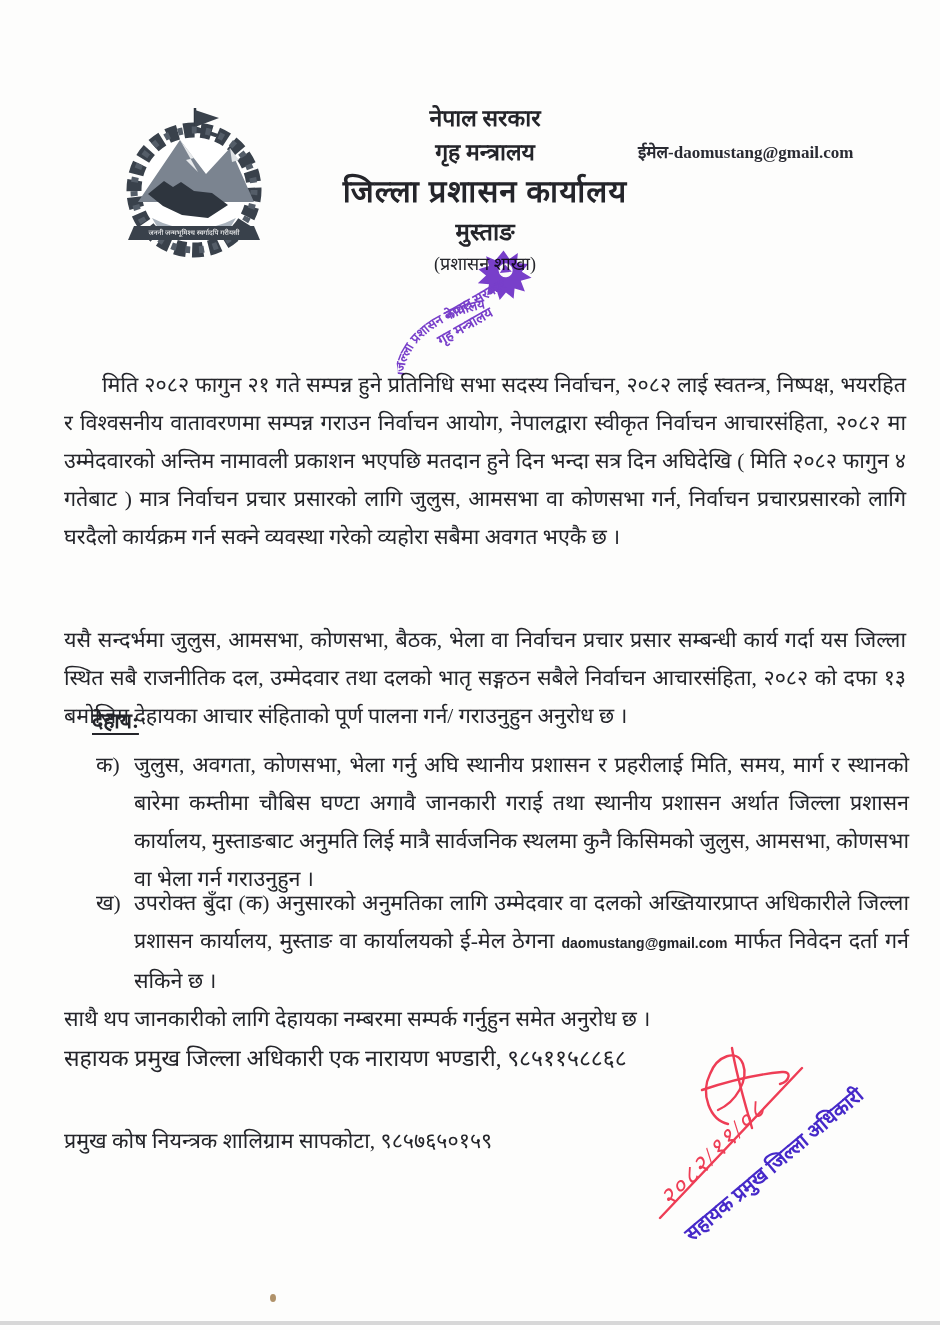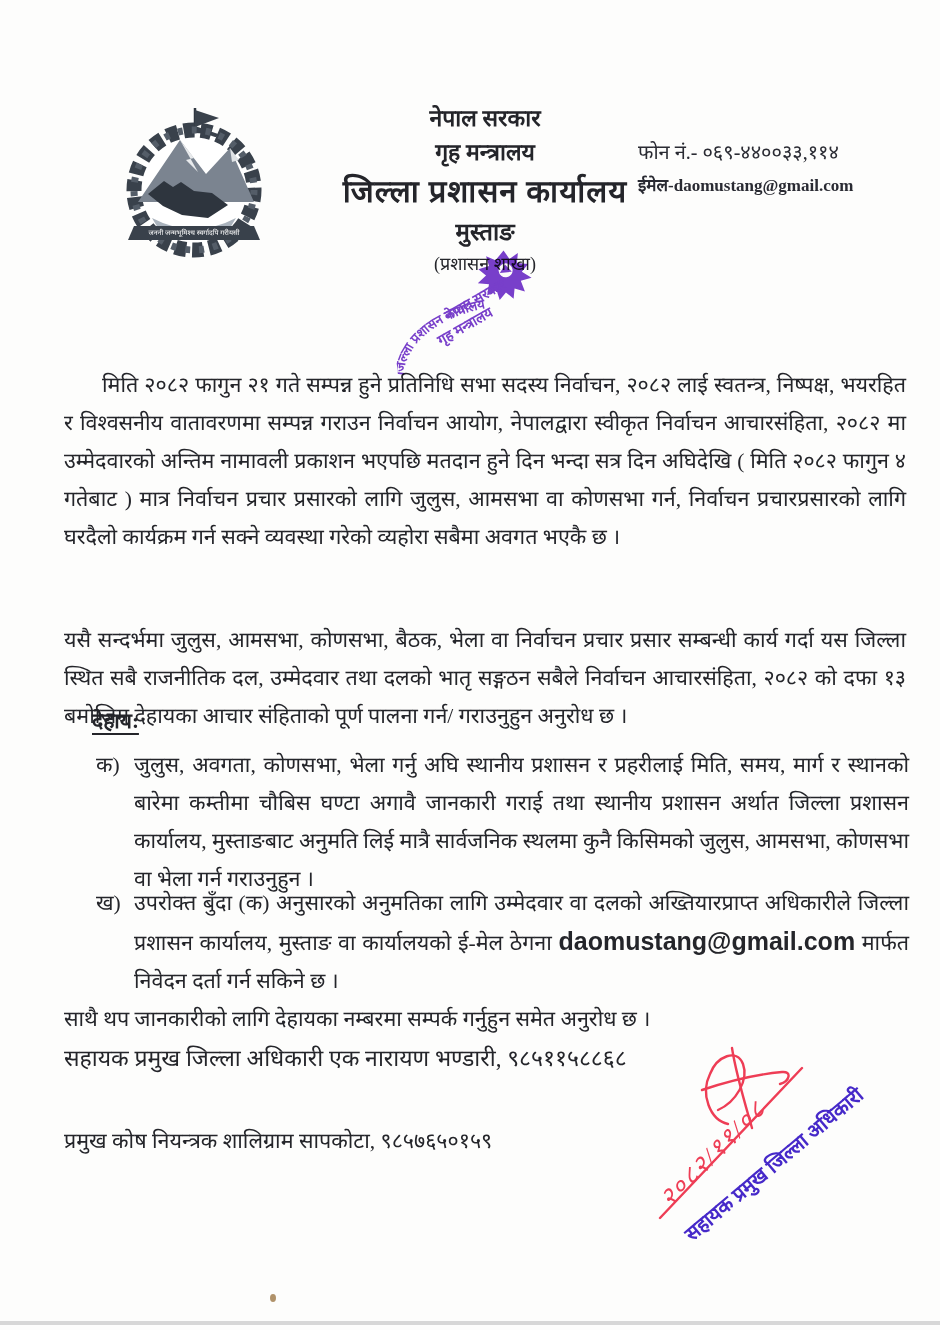--- a/index.html
+++ b/index.html
@@ -50,21 +50,21 @@
     left:64px;top:706px;font-size:21px;font-weight:600;
     text-decoration:underline;text-underline-offset:5px;margin-left:28px;
   }
   .list-item{
     left:64px;width:845px;font-size:21.5px;line-height:38px;text-align:justify;
     padding-left:70px;box-sizing:border-box;
   }
   .li-ka{top:746px;}
   .li-kha{top:884px;}
   .li-label{position:absolute;left:32px;top:0;}
-  .email-inline{font-family:"Liberation Sans",sans-serif;font-weight:700;font-size:25px;margin-top:28px;}
+  .email-inline{font-family:"Liberation Sans",sans-serif;font-weight:700;font-size:14px;margin-top:28px;}
   .closing{left:64px;top:1000px;width:845px;font-size:21.5px;line-height:38px;}
   .contact-line1{left:64px;top:1040px;width:720px;font-size:23px;line-height:38px;}
   .contact-line2{left:64px;top:1080px;width:720px;font-size:21.5px;line-height:38px;margin-top:42px;}
   .date-line{left:64px;top:1116px;width:400px;font-size:21.5px;line-height:38px;}
   
   .sign{left:640px;top:1028px;width:300px;height:250px;z-index:6;}
   
   .scan-bottom{left:0;top:1321px;width:940px;height:4px;background:#d0d0d0;opacity:.85;}
   .speck{left:270px;top:1294px;width:6px;height:8px;background:#b0926a;border-radius:50%;}
 </style>
@@ -101,21 +101,20 @@
 
   <div class="abs header-center">
     <div class="h-gov">नेपाल सरकार</div>
     <div class="h-min">गृह मन्त्रालय</div>
     <div class="h-office">जिल्ला  प्रशासन कार्यालय</div>
     <div class="h-district">मुस्ताङ</div>
     <div class="h-section">(प्रशासन शाखा)</div>
   </div>
 
   <div class="abs contact">
-    <div>फोन नं.- ०६९-४४००३३,११४</div>
     <div class="email">ईमेल-daomustang@gmail.com</div>
   </div>
 
   <svg class="abs hstamp" viewBox="0 0 200 130" xmlns="http://www.w3.org/2000/svg">
     <g fill="#6d2ec9">
       <g transform="translate(96,4)">
         <path d="M22 0 l5 9 9 -5 -2 10 11 2 -7 7 9 7 -11 2 3 11 -10 -4 -2 10 -7 -7 -7 7 -2 -10 -10 4 3 -11 -11 -2 9 -7 -7 -7 11 -2 -2 -10 9 5 z"></path>
         <circle cx="22" cy="20" r="7" fill="#fdfdfc"></circle>
         <path d="M16 22 l6 -8 6 8 z" fill="#6d2ec9"></path>
       </g>

